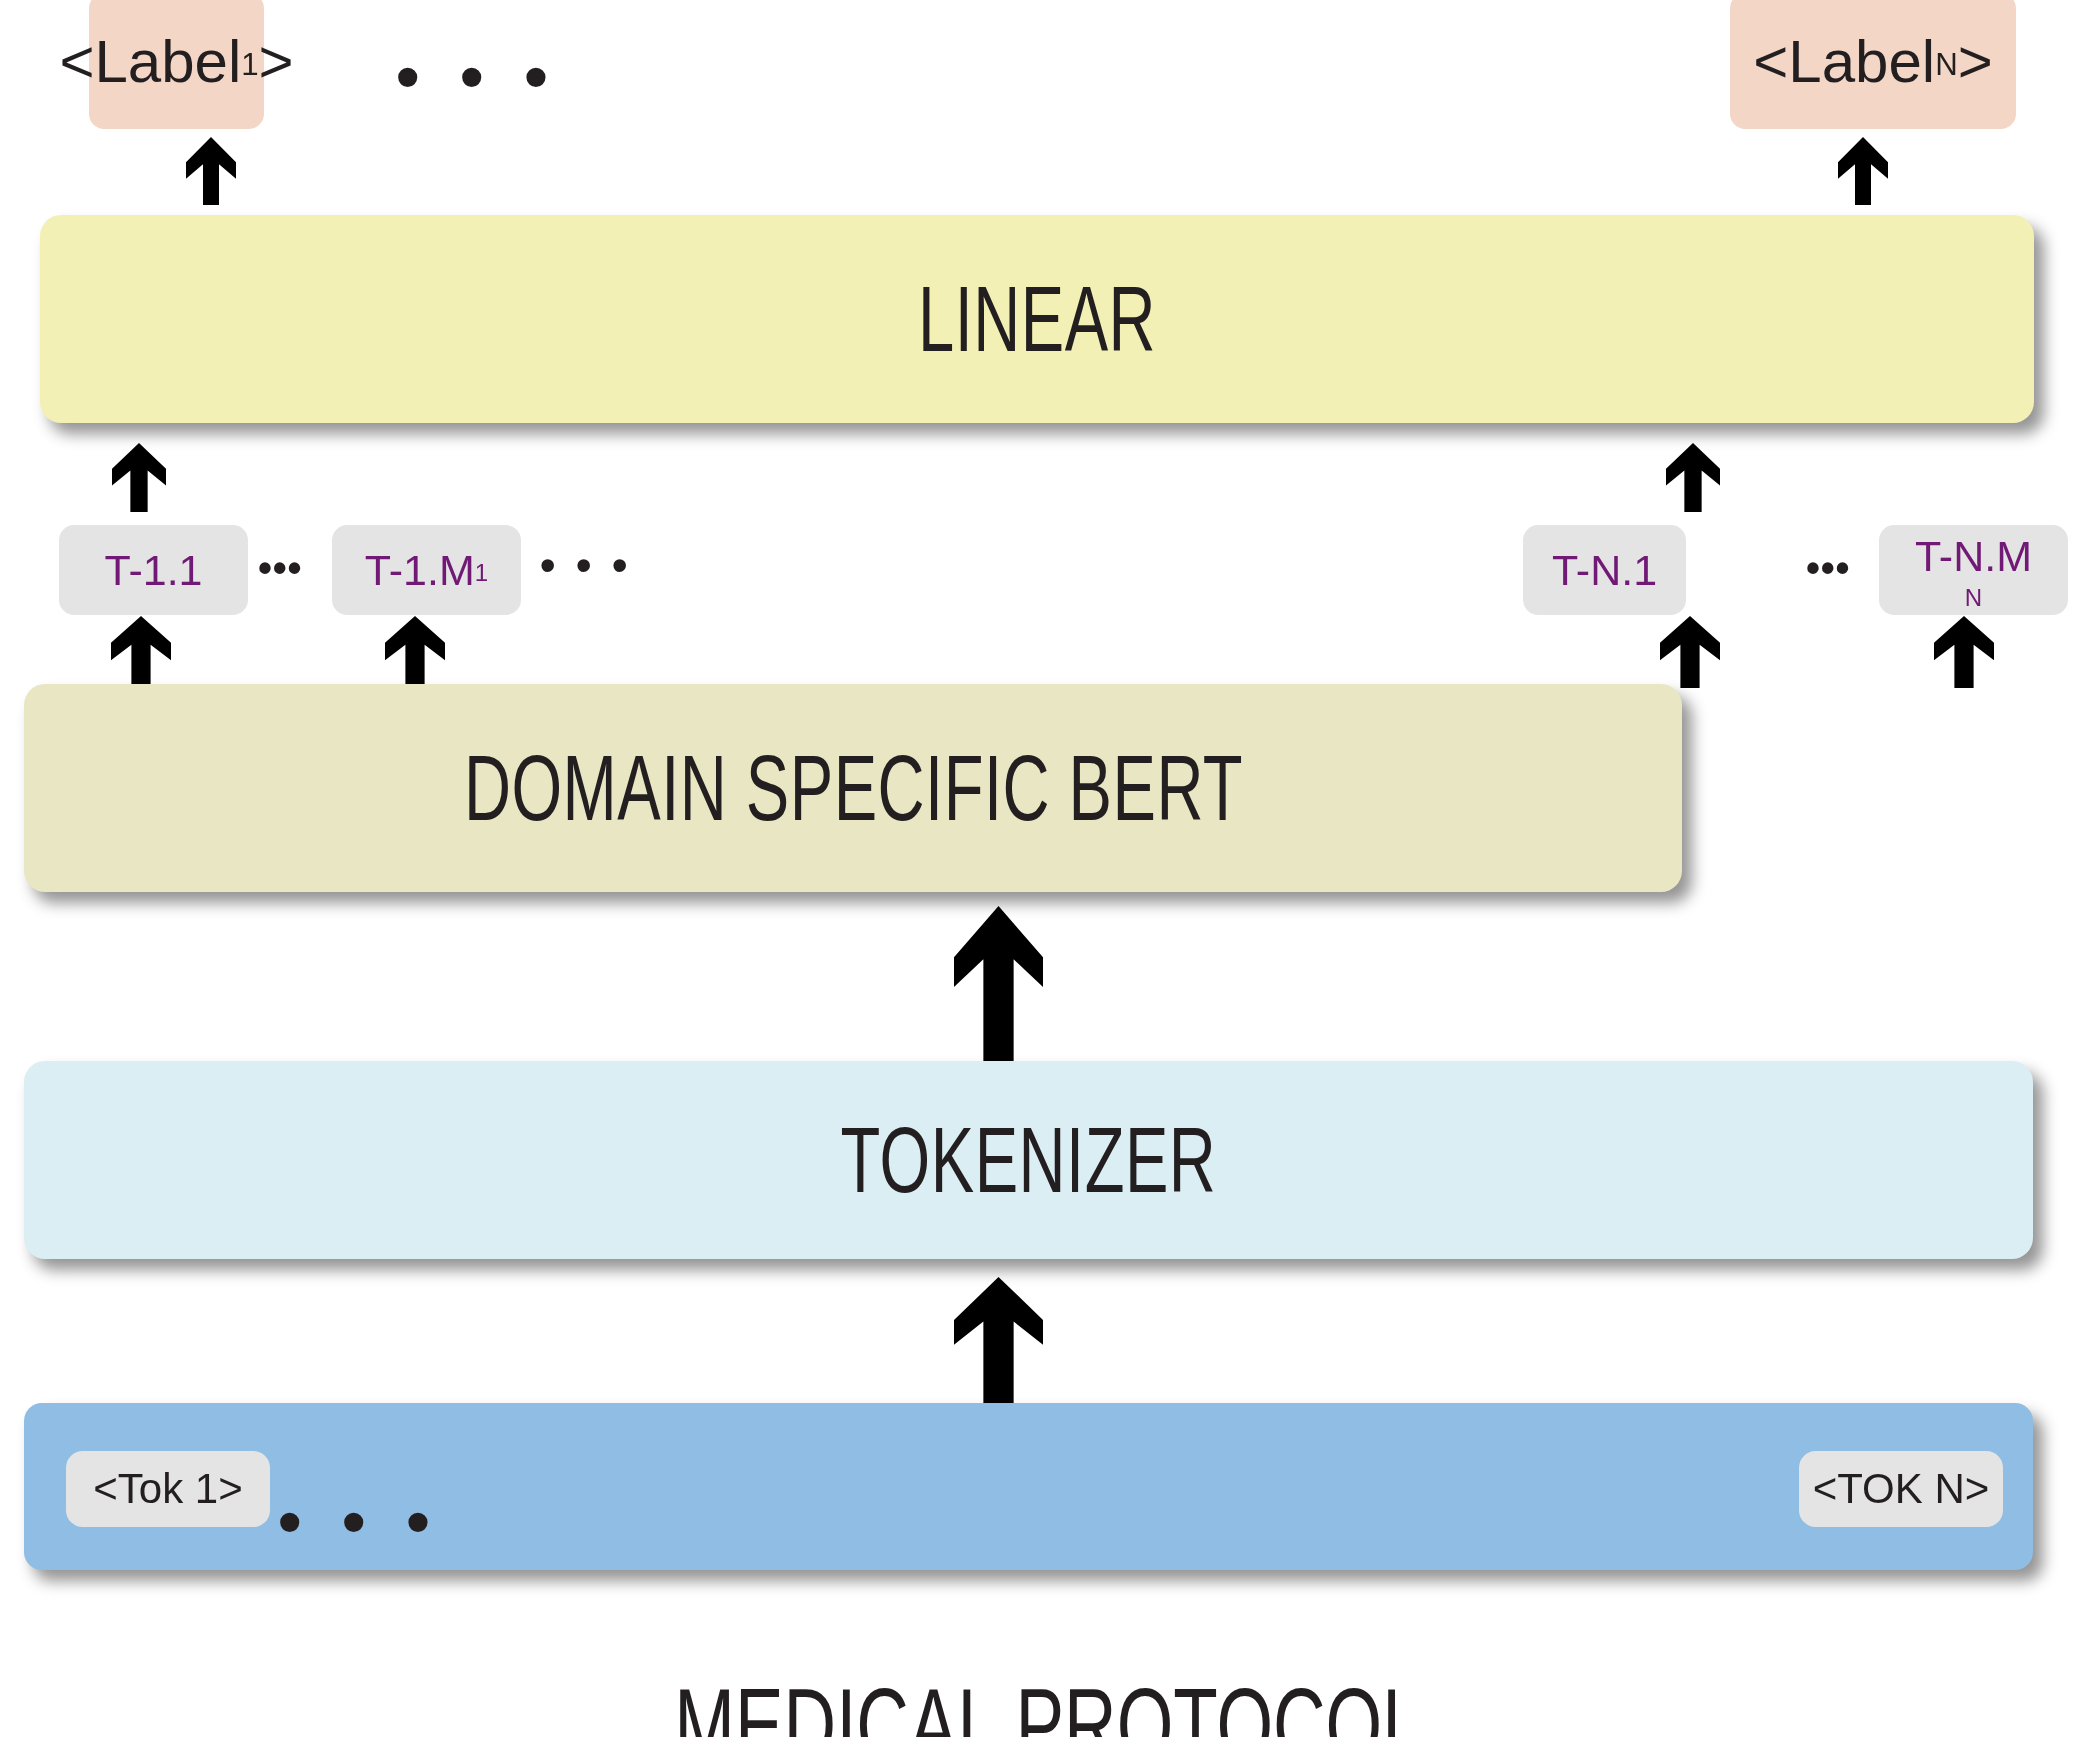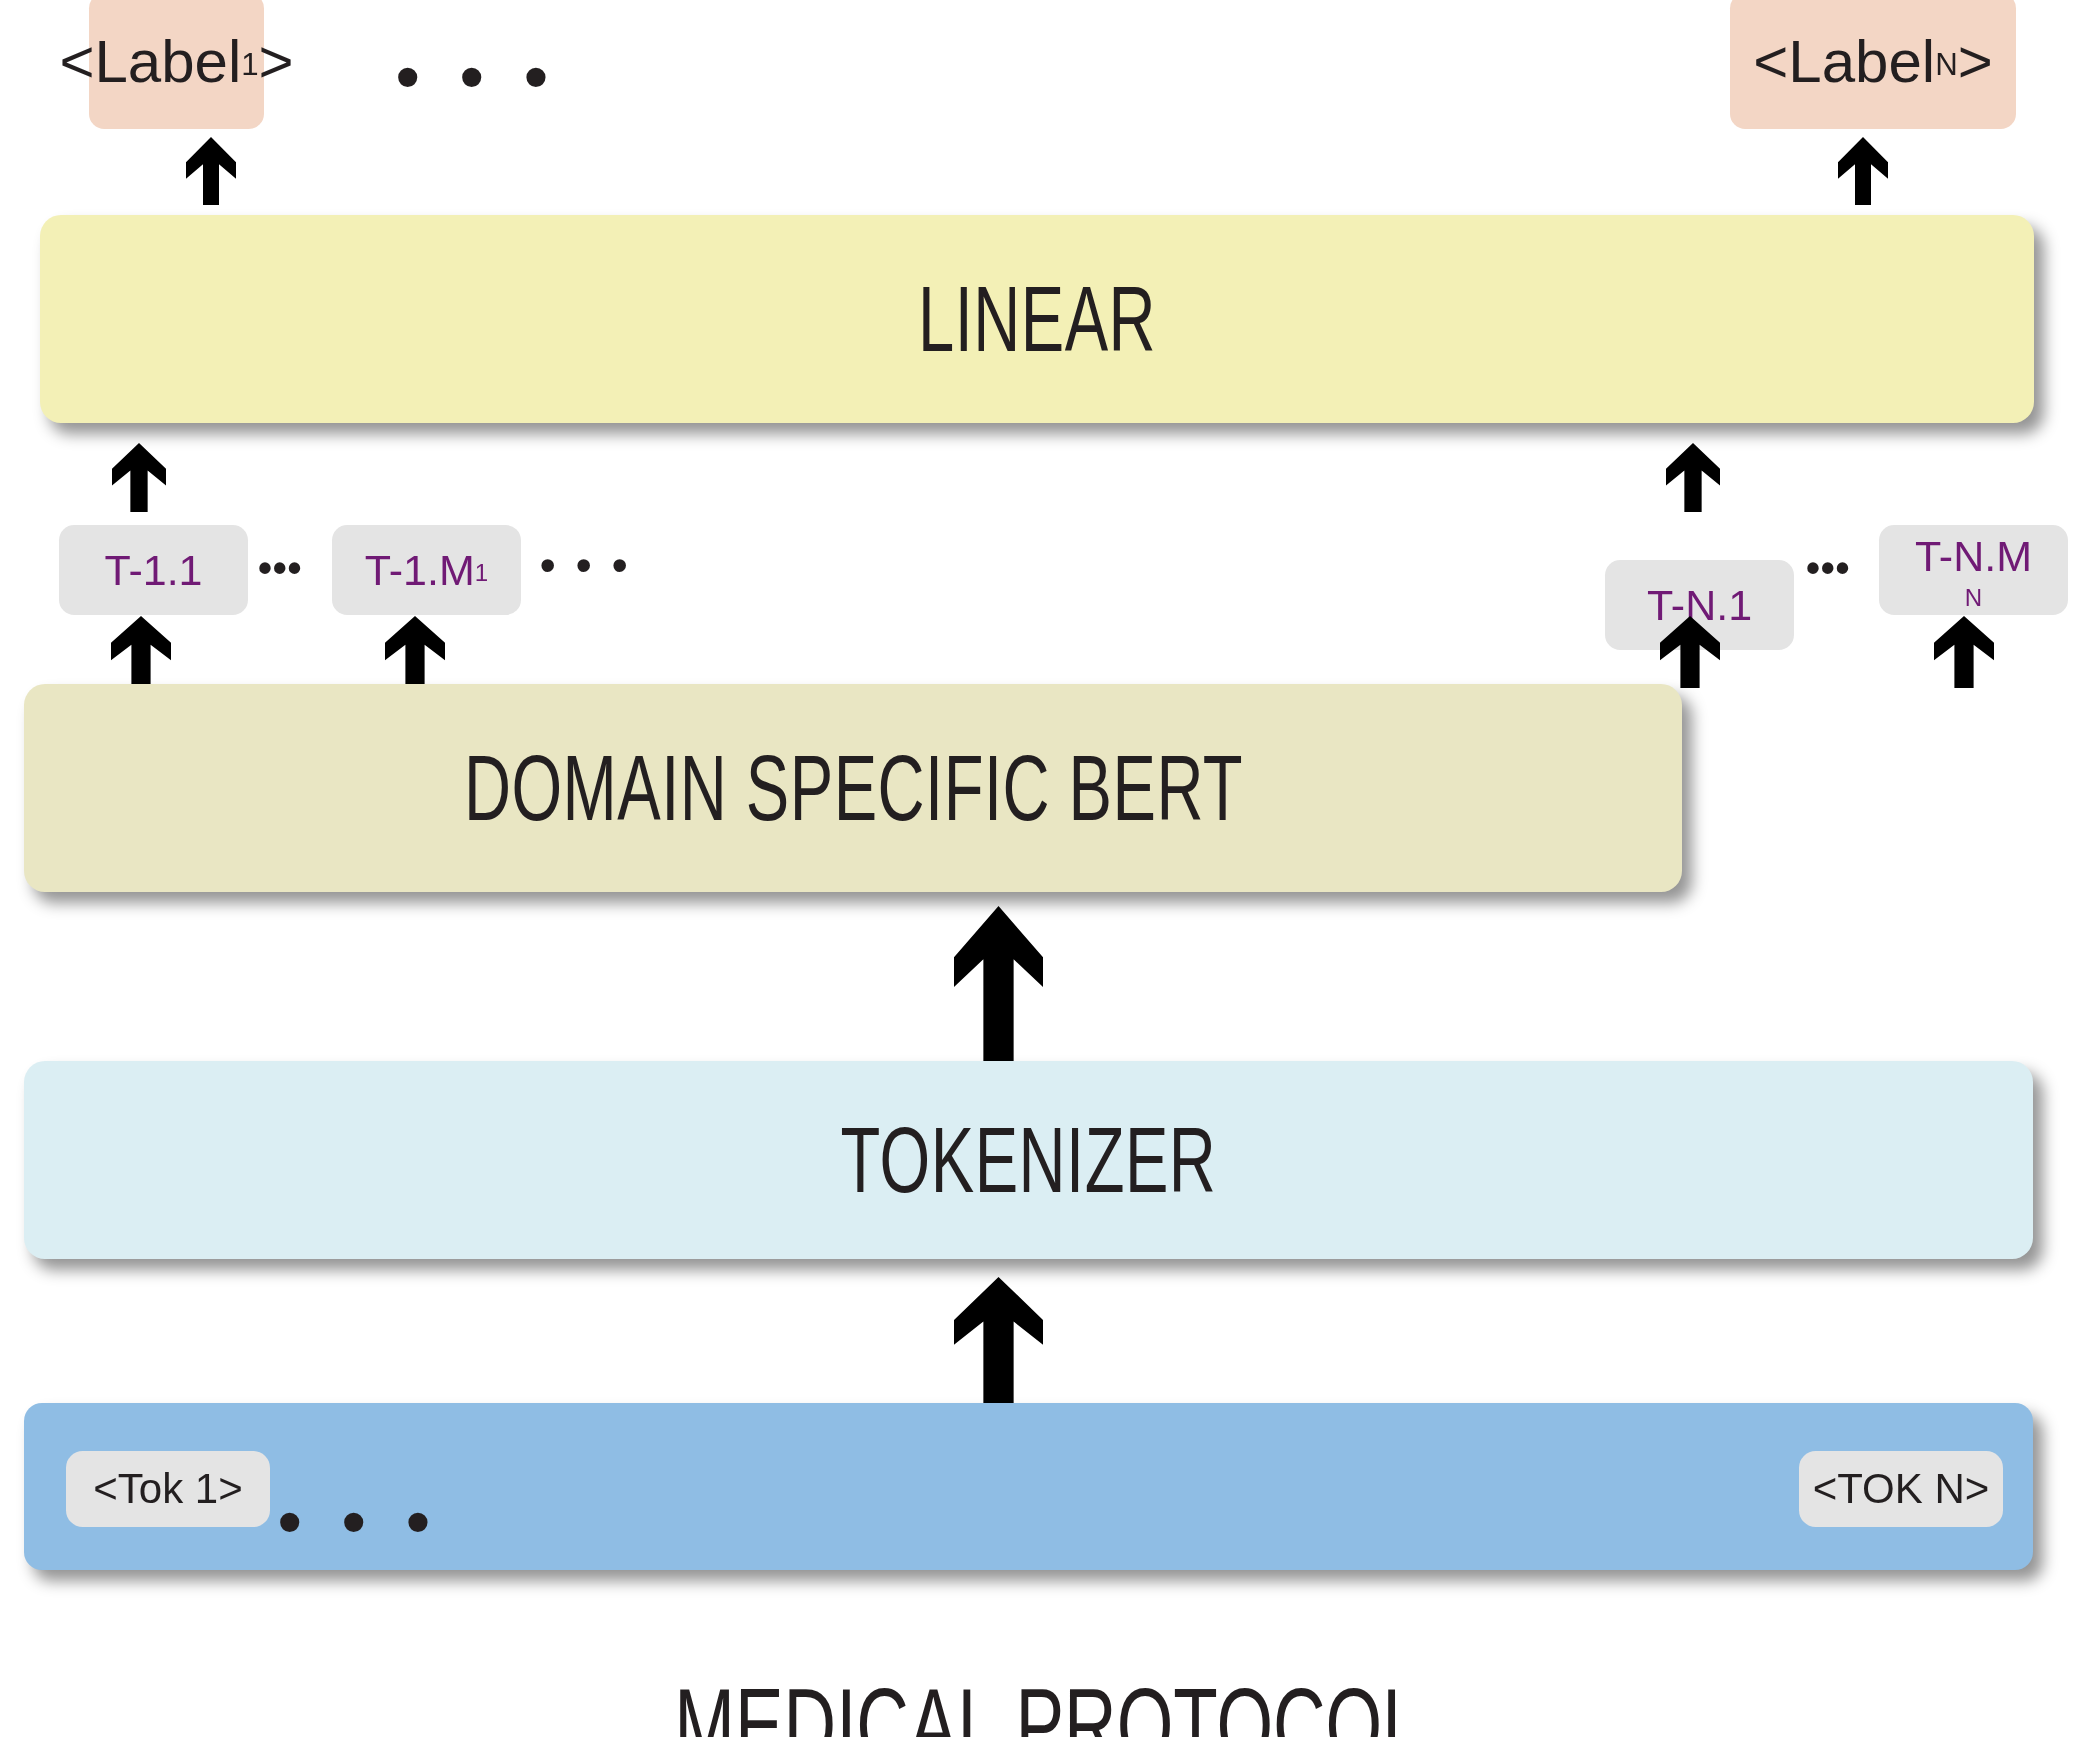--- a/index.html
+++ b/index.html
@@ -91,21 +91,21 @@
     justify-content: center;
     font-size: 43px;
     color: #701a75;
     white-space: nowrap;
     top: 525px;
     height: 90px;
   }
   .tok-chip .sub { font-size: 0.56em; vertical-align: sub; position: relative; top: 0.14em; }
   #tok-t11   { left: 59px;  width: 189px; }
   #tok-t1m   { left: 332px; width: 189px; }
-  #tok-tn1   { left: 1605px; width: 189px; margin-top: 35px; }
+  #tok-tn1   { left: 1523px; width: 163px; }
   #tok-tnm   { left: 1879px; width: 189px; flex-direction: column; }
 
   
   .blue-tok {
     position: absolute;
     background: #e4e4e4;
     border-radius: 16.7px;
     display: flex;
     align-items: center;
     justify-content: center;

